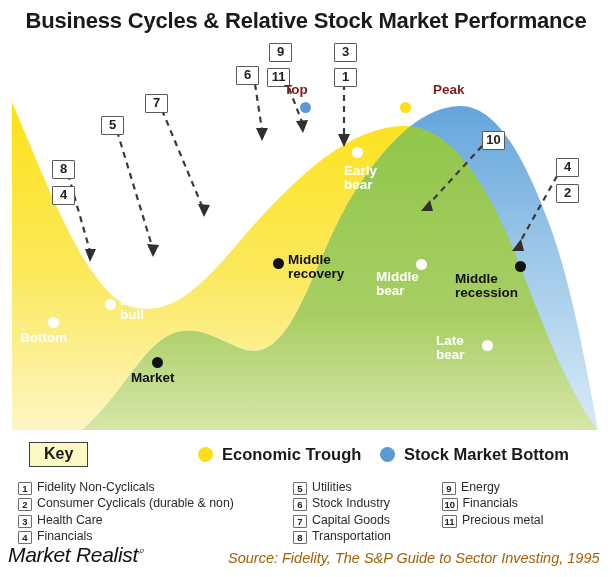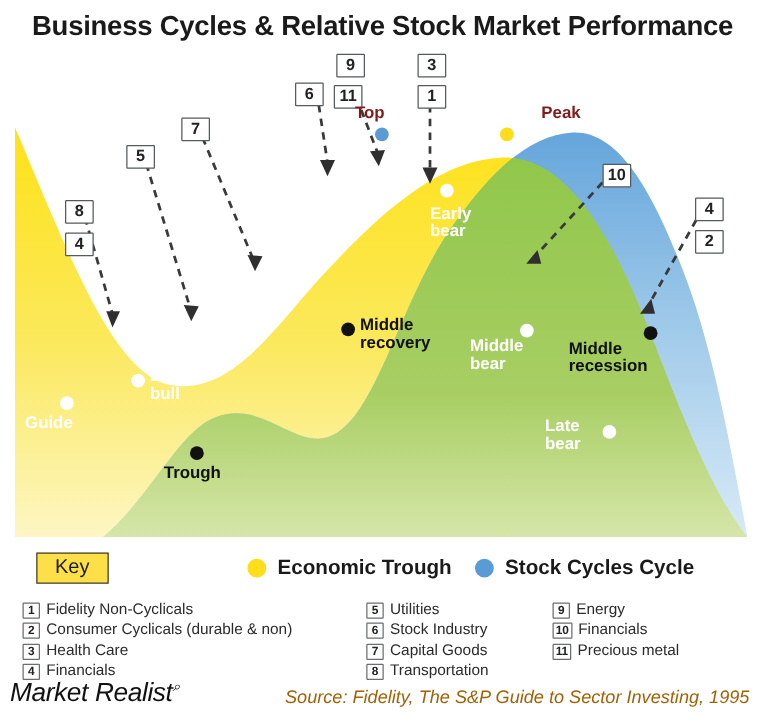--- a/index.html
+++ b/index.html
@@ -48,22 +48,22 @@
     line-height:16px;
     border-radius:1px;
   }
 
   
   #legend{
     position:absolute;left:12px;top:436px;width:586px;height:100px;
   }
   #keybox{
     position:absolute;left:17px;top:6px;
-    border:1.6px solid #3b3f42;background:#fde047;
-    font-size:16px;font-weight:normal;color:#1a1a1a;
+    border:1.6px solid #3b3f42;background:#fef9c3;
+    font-size:16px;font-weight:bold;color:#1a1a1a;
     padding:2px 14px 3px 14px;
   }
   .legend-entry{
     position:absolute;display:flex;align-items:center;gap:9px;
     font-size:16.5px;font-weight:bold;color:#1a1a1a;
   }
   .legend-swatch{width:15px;height:15px;border-radius:50%;display:inline-block;}
 
   .keycol{position:absolute;top:44px;}
   .keyrow{
@@ -195,28 +195,28 @@
   <div class="numbox" style="left:224px;top:20px;">6</div>
   <div class="numbox" style="left:257px;top:-3px;">9</div>
   <div class="numbox" style="left:255px;top:22px;">11</div>
   <div class="numbox" style="left:322px;top:-3px;">3</div>
   <div class="numbox" style="left:322px;top:22px;">1</div>
   <div class="numbox" style="left:470px;top:85px;">10</div>
   <div class="numbox" style="left:544px;top:112px;">4</div>
   <div class="numbox" style="left:544px;top:138px;">2</div>
 
   <div class="dot white" style="left:36px;top:271px;"></div>
-  <div class="lab white" style="left:8px;top:285px;">Guide</div>
+  <div class="lab white" style="left:8px;top:285px;">Bottom</div>
 
   <div class="dot white" style="left:93px;top:253px;"></div>
   <div class="lab white" style="left:108px;top:248px;">Early
 bull</div>
 
   <div class="dot black" style="left:140px;top:311px;"></div>
-  <div class="lab black" style="left:119px;top:325px;">Trough</div>
+  <div class="lab black" style="left:119px;top:325px;">Market</div>
 
   <div class="dot white" style="left:165px;top:181px;"></div>
   <div class="lab white" style="left:180px;top:176px;">Middle
 bull</div>
 
   <div class="dot white" style="left:218px;top:103px;"></div>
   <div class="lab white" style="left:233px;top:98px;">Late
 bull</div>
 
   <div class="dot blue" style="left:288px;top:56px;"></div>
@@ -250,21 +250,21 @@
 
   <div id="keybox">Key</div>
 
   <div class="legend-entry" style="left:186px;top:9px;">
     <span class="legend-swatch" style="background:#ffdd18;"></span>
     <span>Economic Trough</span>
   </div>
 
   <div class="legend-entry" style="left:368px;top:9px;">
     <span class="legend-swatch" style="background:#5b9bd5;"></span>
-    <span>Stock Cycles Cycle</span>
+    <span>Stock Market Bottom</span>
   </div>
 
   <div class="keycol" style="left:6px;">
     <div class="keyrow">
       <span class="keynum">1</span>
       <span>Fidelity Non-Cyclicals</span>
     </div>
     <div class="keyrow">
       <span class="keynum">2</span>
       <span>Consumer Cyclicals (durable &amp; non)</span>

